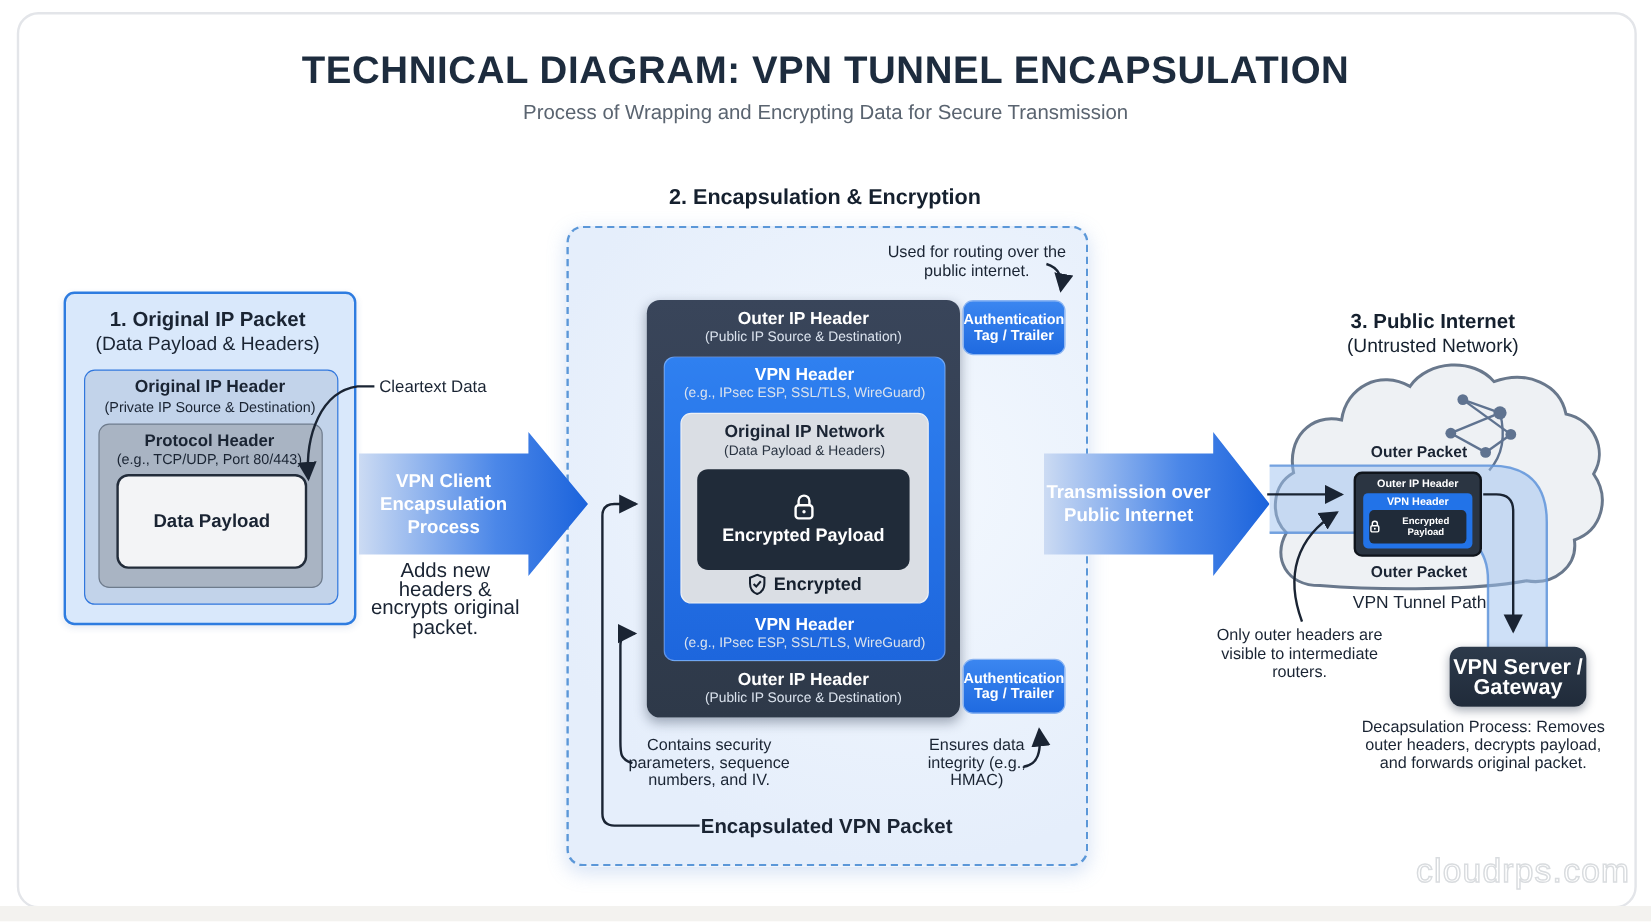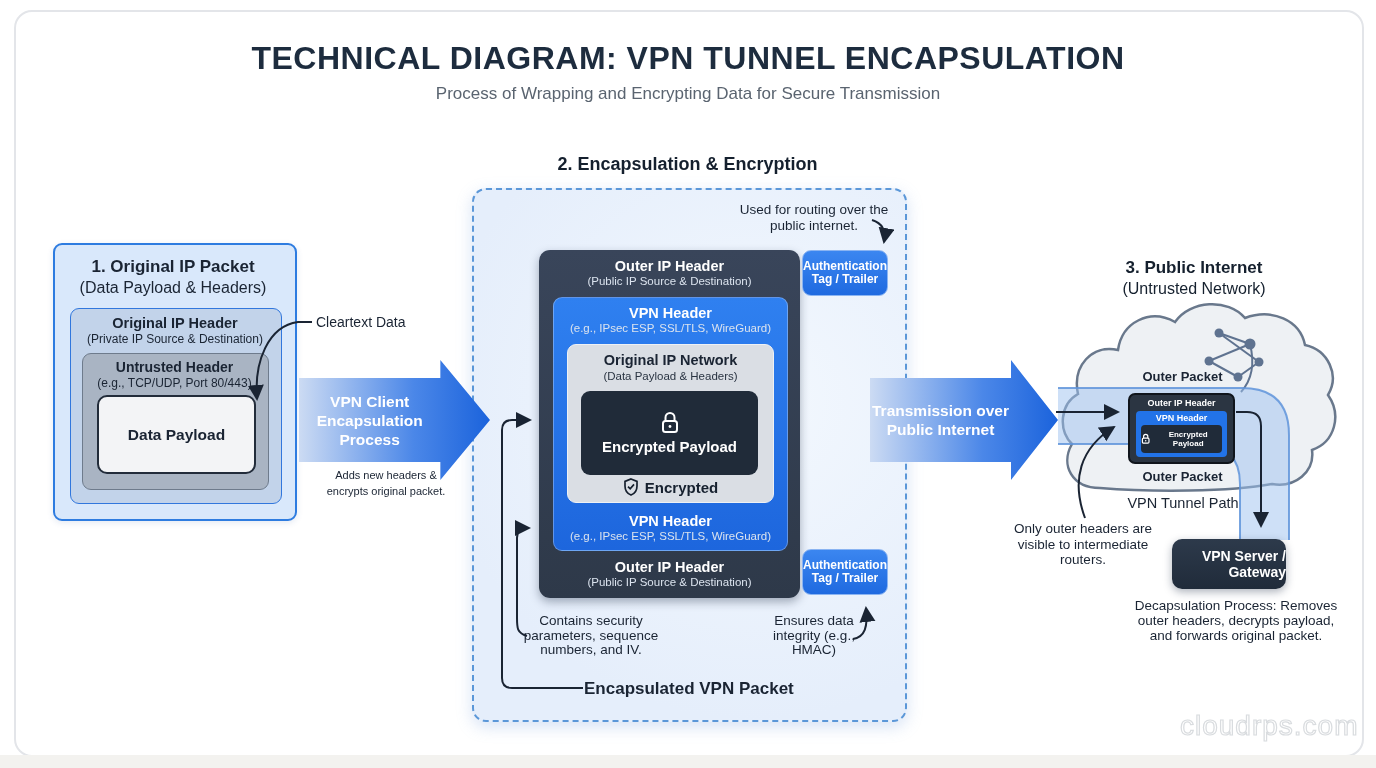--- a/index.html
+++ b/index.html
@@ -32,21 +32,21 @@
   .box-payload{left:97px;top:395px;width:155px;height:75px;background:#f3f4f6;border:2.5px solid #222c3a;border-radius:10px;display:flex;align-items:center;justify-content:center;font-size:15.5px;font-weight:700;}
   .cleartext{left:316px;top:314px;width:100px;font-size:14px;font-weight:400;}
 
   
   .barrow{height:120px;background:linear-gradient(90deg,#ccdbf3 0%,#4b87e8 60%,#1b63dc 100%);}
   .barrow1{left:299px;top:360px;width:191px;clip-path:polygon(0 15%,74% 15%,74% 0,100% 50%,74% 100%,74% 85%,0 85%);}
   .barrow2{left:870px;top:360px;width:188px;clip-path:polygon(0 15%,75% 15%,75% 0,100% 50%,75% 100%,75% 85%,0 85%);}
   .barrow-label{position:absolute;left:0;top:0;height:100%;display:flex;align-items:center;justify-content:center;color:#fff;font-size:15.5px;font-weight:700;line-height:19px;text-align:center;}
   .barrow1 .barrow-label{width:74%;}
   .barrow2 .barrow-label{width:75%;}
-  .arrow1-caption{left:318px;top:468px;width:136px;font-size:11px;line-height:15.5px;}
+  .arrow1-caption{left:303px;top:468px;width:136px;font-size:17px;line-height:15.5px;}
 
   
   .dash-box{left:472px;top:188px;width:431px;height:530px;border:2px dashed #5b97d8;border-radius:14px;
             background:radial-gradient(circle at 65% 40%,#f3f8fe 0%,#e5eefb 75%);box-shadow:0 5px 16px rgba(110,155,220,.28);}
   .routing-note{left:738px;top:202px;width:152px;font-size:13.5px;line-height:16px;}
 
   
   .pkt-outer{left:539px;top:250px;width:261px;height:348px;background:linear-gradient(180deg,#39455a 0%,#2e3949 100%);border-radius:11px;box-shadow:0 4px 10px rgba(20,35,60,.35);}
   .pkt-outer-toplabel{left:0;top:8px;width:100%;color:#fff;}
   .pkt-outer-botlabel{left:0;bottom:9px;width:100%;color:#fff;}
@@ -68,21 +68,21 @@
   .security-note{left:521px;top:614px;width:140px;font-size:13.5px;line-height:14.5px;}
   .integrity-note{left:763px;top:614px;width:102px;font-size:13.5px;line-height:14.5px;}
   .encap-label{left:584px;top:679px;width:240px;text-align:left;font-size:17px;font-weight:700;}
 
   
   .outer-packet-top{left:1130px;top:369px;width:105px;font-size:13px;font-weight:700;text-shadow:0 0 5px #eef1f4,0 0 3px #eef1f4;}
   .outer-packet-bot{left:1130px;top:469px;width:105px;font-size:13px;font-weight:700;text-shadow:0 0 5px #eef1f4,0 0 3px #eef1f4;}
   .tunnel-label{left:1118px;top:495px;width:130px;font-size:14.5px;font-weight:400;}
   .visibility-note{left:1013px;top:521px;width:140px;font-size:13.5px;line-height:15.5px;}
   .decap-note{left:1133px;top:598px;width:206px;font-size:13.5px;line-height:15px;}
-  .server-box{left:1172px;top:539px;width:114px;height:50px;background:linear-gradient(180deg,#2d3a4b,#202b3a);border-radius:10px;display:flex;align-items:center;justify-content:center;text-align:right;color:#fff;font-size:14px;font-weight:700;line-height:16.5px;box-shadow:0 3px 8px rgba(20,35,60,.35);}
+  .server-box{left:1208px;top:539px;width:114px;height:50px;background:linear-gradient(180deg,#2d3a4b,#202b3a);border-radius:10px;display:flex;align-items:center;justify-content:center;text-align:center;color:#fff;font-size:18px;font-weight:700;line-height:16.5px;box-shadow:0 3px 8px rgba(20,35,60,.35);}
 
   
   .mini-pkt{left:1128px;top:393px;width:107px;height:71px;background:#2b3542;border:2px solid #10151c;border-radius:7px;box-sizing:border-box;}
   .mini-oip{left:0;top:3px;width:100%;color:#fff;font-size:9px;font-weight:700;}
   .mini-vpn{left:6px;top:16px;width:91px;height:46px;background:#2273e8;border-radius:4px;}
   .mini-vpn-label{left:0;top:2px;width:100%;color:#fff;font-size:9px;font-weight:700;}
   .mini-enc{left:5px;top:14px;width:81px;height:28px;background:#202b39;border-radius:4px;display:flex;align-items:center;justify-content:center;gap:4px;color:#fff;font-size:8px;font-weight:700;line-height:9px;text-align:center;}
 
   .watermark{left:1180px;top:710px;width:180px;font-size:28px;letter-spacing:1px;color:rgba(255,255,255,.05);-webkit-text-stroke:1.2px #d9dcdf;}
 
@@ -132,21 +132,21 @@
     <div>1. Original IP Packet</div>
     <div class="box1-sub">(Data Payload &amp; Headers)</div>
   </div>
   <div class="abs box-iph z10"></div>
   <div class="abs iph-title ctr z20">
     <div>Original IP Header</div>
     <div class="iph-sub">(Private IP Source &amp; Destination)</div>
   </div>
   <div class="abs box-proto z10"></div>
   <div class="abs proto-title ctr z20">
-    <div>Untrusted Header</div>
+    <div>Protocol Header</div>
     <div class="proto-sub">(e.g., TCP/UDP, Port 80/443)</div>
   </div>
   <div class="abs box-payload z20">Data Payload</div>
   <div class="abs cleartext z20">Cleartext Data</div>
 
   <div class="abs barrow barrow1 z20">
     <div class="barrow-label">VPN Client Encapsulation Process</div>
   </div>
   <div class="abs arrow1-caption ctr z20">Adds new headers &amp; encrypts original packet.</div>
 

